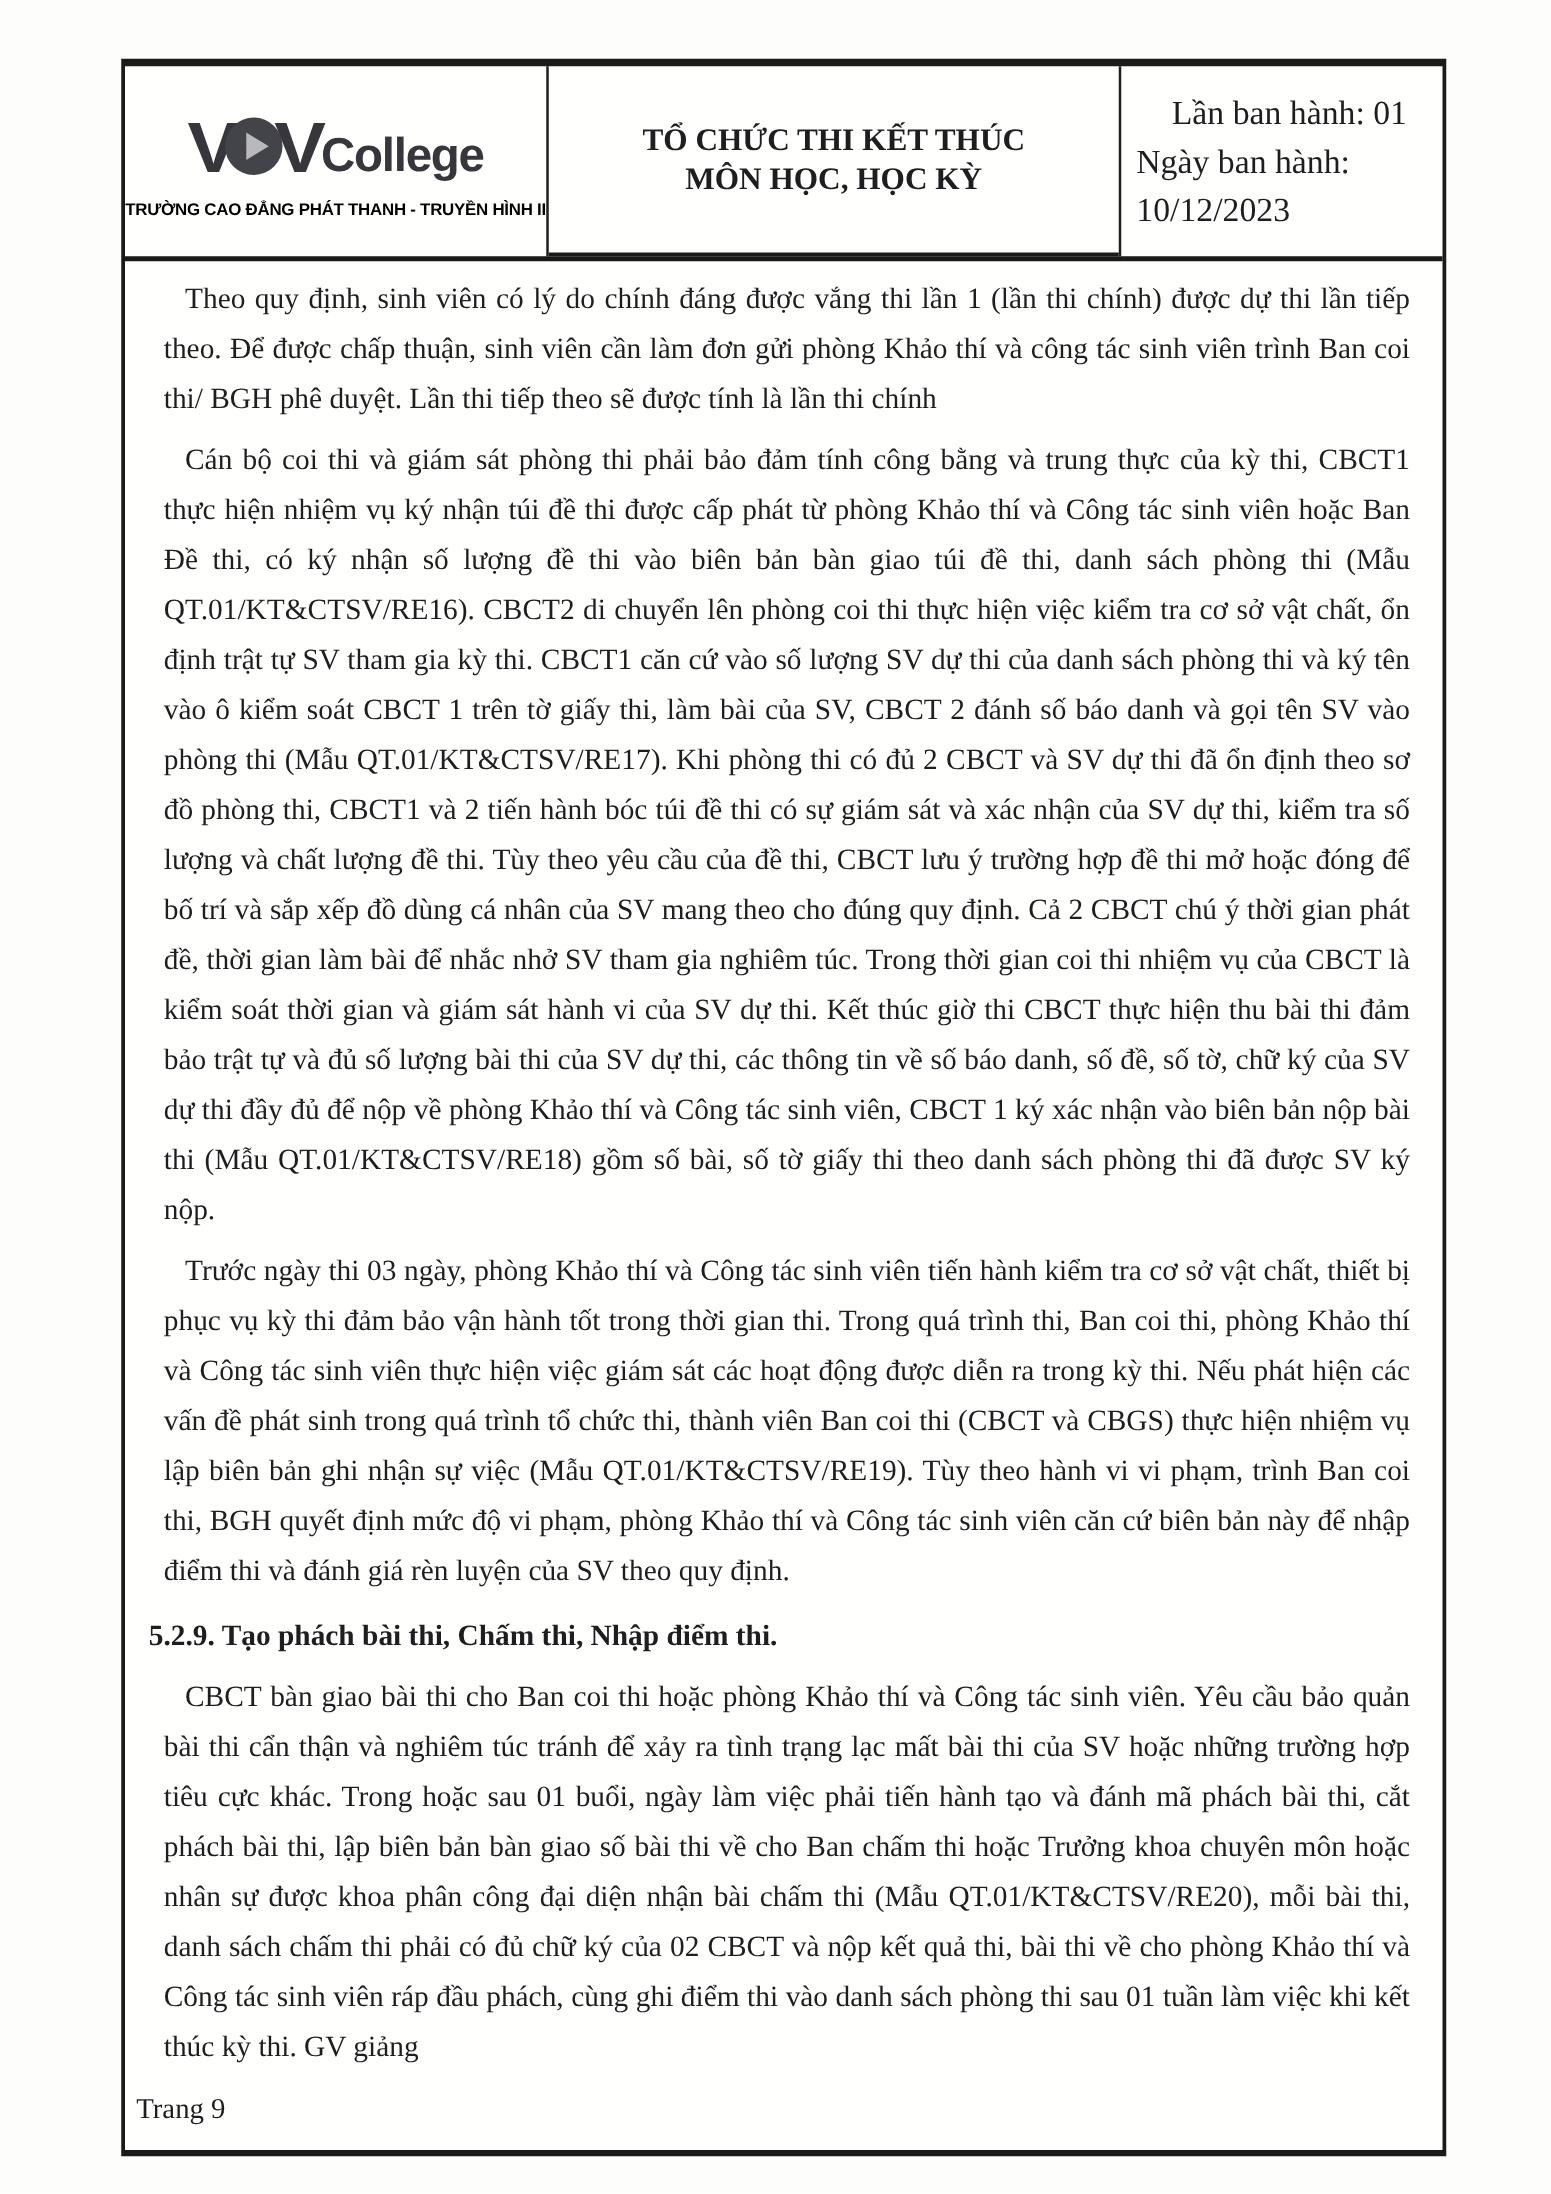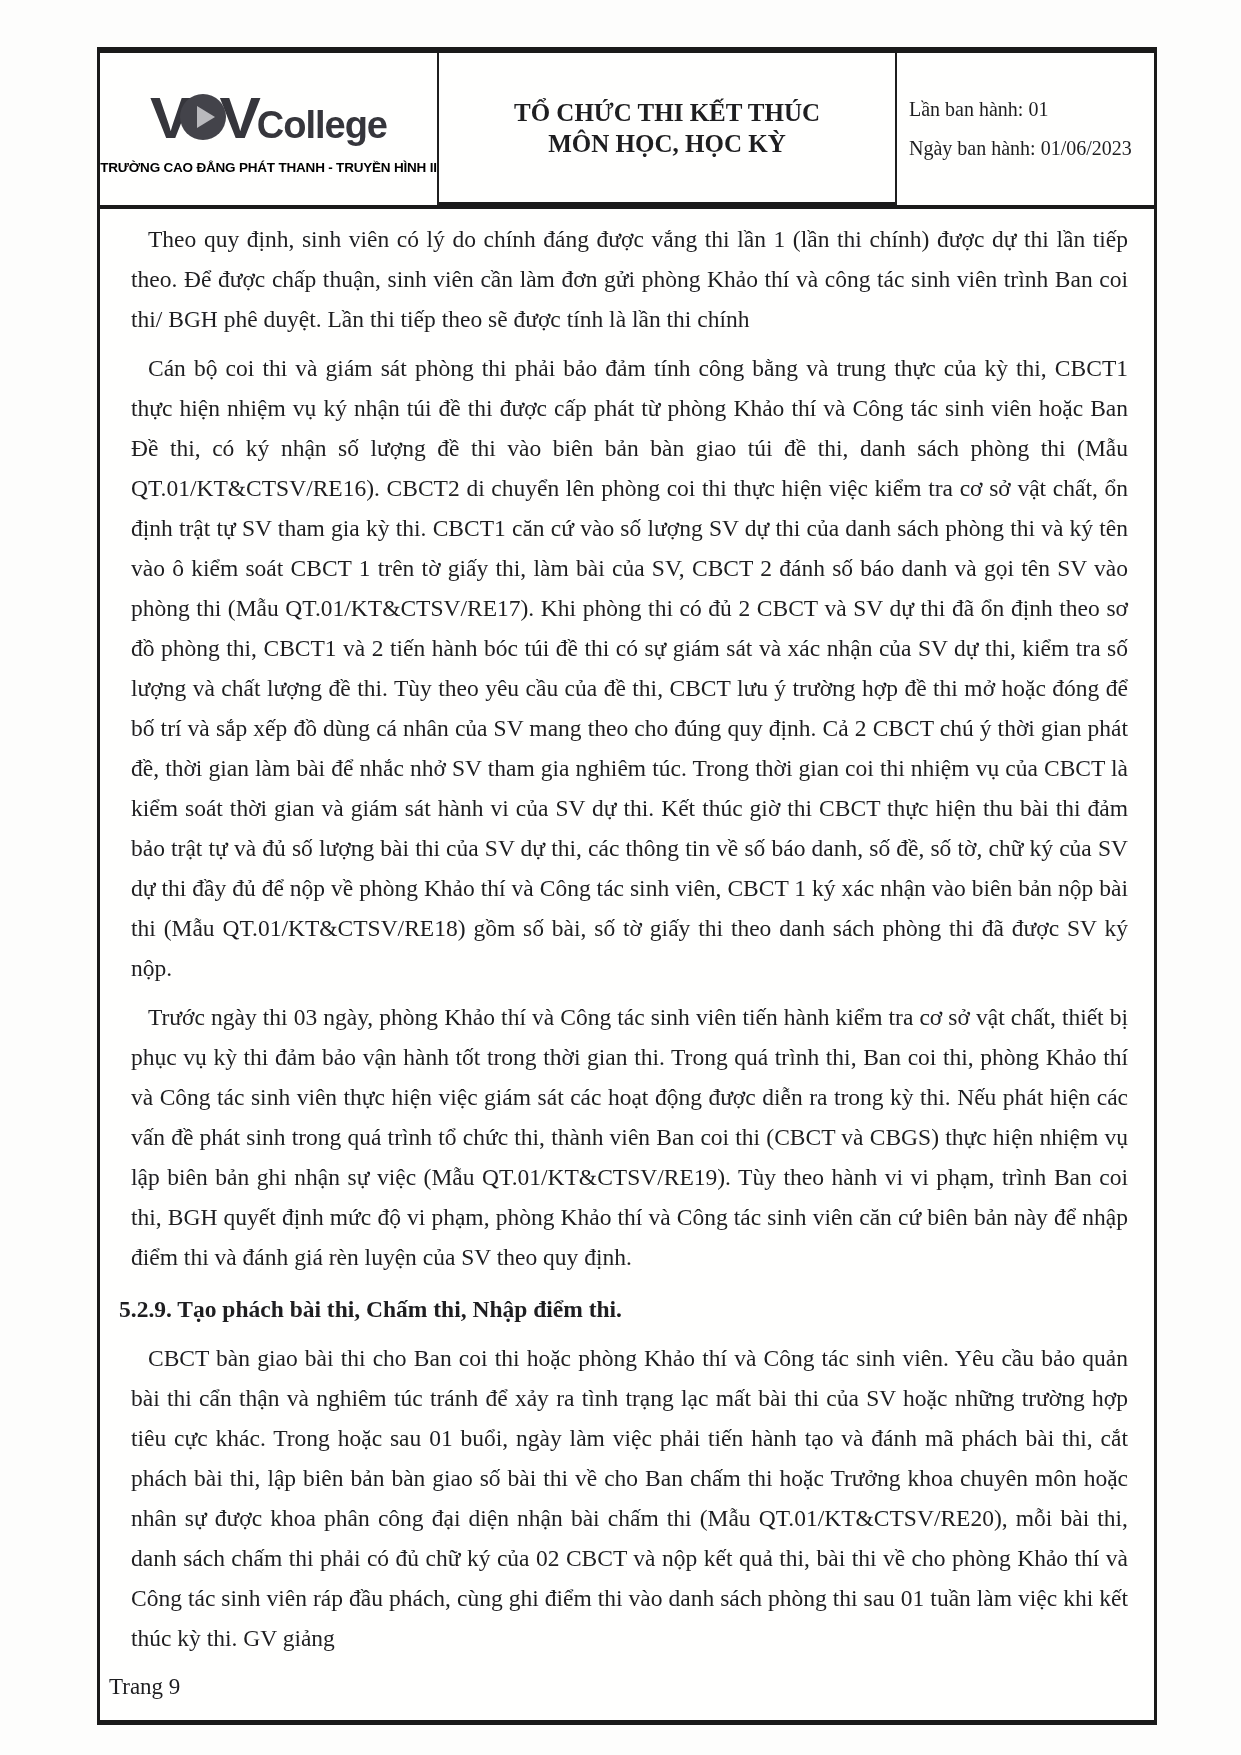--- a/index.html
+++ b/index.html
@@ -114,23 +114,24 @@
     font-size:23px;
     line-height:28px;
     padding:2px 8px;
   }
   .hdr-issue{
     flex:1 1 auto;
     display:flex;
     flex-direction:column;
     justify-content:center;
     padding-left:12px;
-    font-size:20px;
+    font-size:27px;
     line-height:39px;
     box-sizing:border-box;
+    align-items:center;
   }
   
   .bodytext{
     flex:1 1 auto;
     padding:10px 26px 0 9px;
     font-size:23.5px;
     line-height:40px;
     display:flex;
     flex-direction:column;
   }
@@ -174,21 +175,21 @@
 
       <div class="hdr-title">
         <div class="vi">
           <span>TỔ CHỨC THI KẾT THÚC</span>
           <span>MÔN HỌC, HỌC KỲ</span>
         </div>
       </div>
 
       <div class="hdr-issue">
         <span>Lần ban hành: 01</span>
-        <span>Ngày ban hành: 01/06/2023</span>
+        <span>Ngày ban hành: 10/12/2023</span>
       </div>
     </div>
 
     <div class="bodytext">
       <p class="para indent">Theo quy định, sinh viên có lý do chính đáng được vắng thi lần 1 (lần thi chính) được dự thi lần tiếp theo. Để được chấp thuận, sinh viên cần làm đơn gửi phòng Khảo thí và công tác sinh viên trình Ban coi thi/ BGH phê duyệt. Lần thi tiếp theo sẽ được tính là lần thi chính</p>
       <p class="para indent">Cán bộ coi thi và giám sát phòng thi phải bảo đảm tính công bằng và trung thực của kỳ thi, CBCT1 thực hiện nhiệm vụ ký nhận túi đề thi được cấp phát từ phòng Khảo thí và Công tác sinh viên hoặc Ban Đề thi, có ký nhận số lượng đề thi vào biên bản bàn giao túi đề thi, danh sách phòng thi (Mẫu QT.01/KT&amp;CTSV/RE16). CBCT2 di chuyển lên phòng coi thi thực hiện việc kiểm tra cơ sở vật chất, ổn định trật tự SV tham gia kỳ thi. CBCT1 căn cứ vào số lượng SV dự thi của danh sách phòng thi và ký tên vào ô kiểm soát CBCT 1 trên tờ giấy thi, làm bài của SV, CBCT 2 đánh số báo danh và gọi tên SV vào phòng thi (Mẫu QT.01/KT&amp;CTSV/RE17). Khi phòng thi có đủ 2 CBCT và SV dự thi đã ổn định theo sơ đồ phòng thi, CBCT1 và 2 tiến hành bóc túi đề thi có sự giám sát và xác nhận của SV dự thi, kiểm tra số lượng và chất lượng đề thi. Tùy theo yêu cầu của đề thi, CBCT lưu ý trường hợp đề thi mở hoặc đóng để bố trí và sắp xếp đồ dùng cá nhân của SV mang theo cho đúng quy định. Cả 2 CBCT chú ý thời gian phát đề, thời gian làm bài để nhắc nhở SV tham gia nghiêm túc. Trong thời gian coi thi nhiệm vụ của CBCT là kiểm soát thời gian và giám sát hành vi của SV dự thi. Kết thúc giờ thi CBCT thực hiện thu bài thi đảm bảo trật tự và đủ số lượng bài thi của SV dự thi, các thông tin về số báo danh, số đề, số tờ, chữ ký của SV dự thi đầy đủ để nộp về phòng Khảo thí và Công tác sinh viên, CBCT 1 ký xác nhận vào biên bản nộp bài thi (Mẫu QT.01/KT&amp;CTSV/RE18) gồm số bài, số tờ giấy thi theo danh sách phòng thi đã được SV ký nộp.</p>
       <p class="para indent">Trước ngày thi 03 ngày, phòng Khảo thí và Công tác sinh viên tiến hành kiểm tra cơ sở vật chất, thiết bị phục vụ kỳ thi đảm bảo vận hành tốt trong thời gian thi. Trong quá trình thi, Ban coi thi, phòng Khảo thí và Công tác sinh viên thực hiện việc giám sát các hoạt động được diễn ra trong kỳ thi. Nếu phát hiện các vấn đề phát sinh trong quá trình tổ chức thi, thành viên Ban coi thi (CBCT và CBGS) thực hiện nhiệm vụ lập biên bản ghi nhận sự việc (Mẫu QT.01/KT&amp;CTSV/RE19). Tùy theo hành vi vi phạm, trình Ban coi thi, BGH quyết định mức độ vi phạm, phòng Khảo thí và Công tác sinh viên căn cứ biên bản này để nhập điểm thi và đánh giá rèn luyện của SV theo quy định.</p>
       <p class="sect-heading">5.2.9. Tạo phách bài thi, Chấm thi, Nhập điểm thi.</p>
       <p class="para indent">CBCT bàn giao bài thi cho Ban coi thi hoặc phòng Khảo thí và Công tác sinh viên. Yêu cầu bảo quản bài thi cẩn thận và nghiêm túc tránh để xảy ra tình trạng lạc mất bài thi của SV hoặc những trường hợp tiêu cực khác. Trong hoặc sau 01 buổi, ngày làm việc phải tiến hành tạo và đánh mã phách bài thi, cắt phách bài thi, lập biên bản bàn giao số bài thi về cho Ban chấm thi hoặc Trưởng khoa chuyên môn hoặc nhân sự được khoa phân công đại diện nhận bài chấm thi (Mẫu QT.01/KT&amp;CTSV/RE20), mỗi bài thi, danh sách chấm thi phải có đủ chữ ký của 02 CBCT và nộp kết quả thi, bài thi về cho phòng Khảo thí và Công tác sinh viên ráp đầu phách, cùng ghi điểm thi vào danh sách phòng thi sau 01 tuần làm việc khi kết thúc kỳ thi. GV giảng</p>
 

